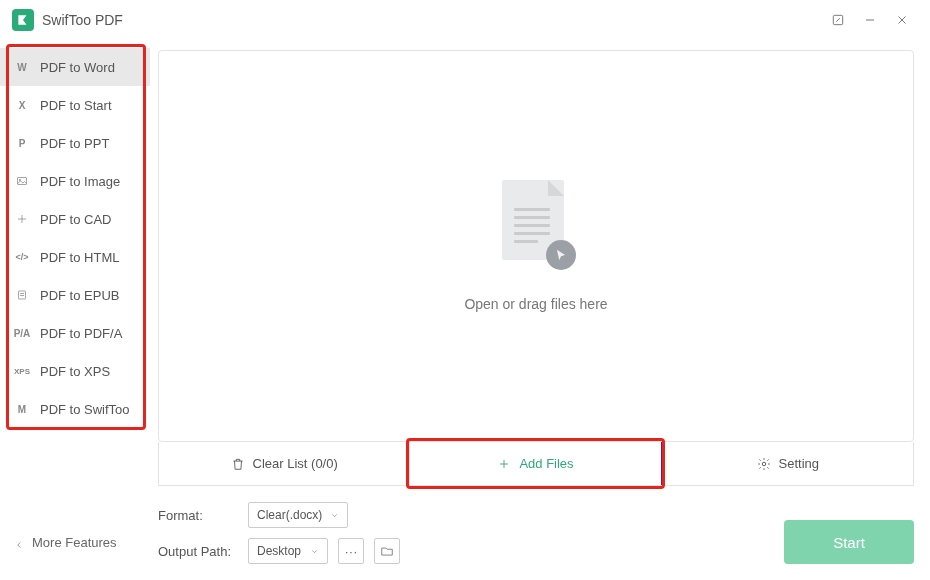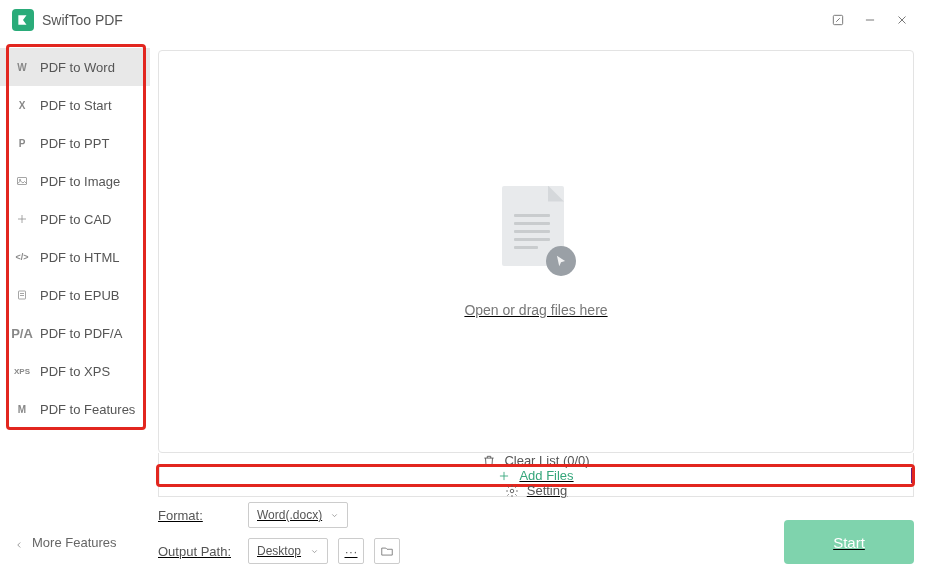--- a/index.html
+++ b/index.html
@@ -18,40 +18,40 @@
 .sidebar { width: 150px; padding-top: 8px; position: relative; }
 .sidebar-highlight { position: absolute; top: 4px; left: 6px; width: 140px; height: 386px; border: 3px solid #e2261f; border-radius: 4px; pointer-events: none; }
 .sidebar-item { height: 38px; display: flex; align-items: center; padding: 0 14px; gap: 10px; cursor: pointer; font-size: 13px; color: #555; }
 .sidebar-item.active { background: #e8e8e8; }
 .side-icon { width: 16px; display: flex; justify-content: center; font-size: 10px; color: #888; font-weight: 600; }
 .side-icon svg { width: 12px; height: 12px; stroke: #888; fill: none; stroke-width: 1.5; }
 
 .more-features { position: absolute; bottom: 30px; left: 0; width: 150px; display: flex; align-items: flex-end; padding: 0 14px; gap: 8px; font-size: 13px; color: #666; cursor: pointer; }
 .more-features svg { width: 10px; height: 10px; stroke: #888; fill: none; stroke-width: 2; }
 
-.main { flex: 1; padding: 10px 16px 16px 8px; display: flex; flex-direction: column; text-decoration: underline; }
+.main { flex: 1; padding: 10px 16px 16px 8px; display: flex; flex-direction: column; }
 
 .drop-panel { flex: 1; border: 1px solid #e3e3e3; border-radius: 4px; display: flex; align-items: center; justify-content: center; flex-direction: column; gap: 20px; }
 .file-illustration { width: 80px; height: 96px; position: relative; }
 .file-shape { position: absolute; left: 6px; top: 0; width: 62px; height: 80px; background: #e8eaec; border-radius: 2px; }
 .file-fold { position: absolute; right: 12px; top: 0; width: 16px; height: 16px; background: #d5d8db; clip-path: polygon(0 0, 100% 100%, 0 100%); }
 .file-lines { position: absolute; left: 18px; top: 28px; display: flex; flex-direction: column; gap: 5px; }
 .file-lines div { width: 36px; height: 3px; background: #c9ccce; border-radius: 1px; }
 .cursor-badge { position: absolute; right: 0; bottom: 6px; width: 30px; height: 30px; background: #9aa0a6; border-radius: 50%; display: flex; align-items: center; justify-content: center; }
 .cursor-badge svg { width: 14px; height: 14px; fill: #f0f1f2; }
 .drop-text { font-size: 14px; color: #777; }
 
-.action-row { height: 44px; border: 1px solid #e3e3e3; border-top: none; display: flex; flex-direction: column; }
+.action-row { height: 44px; border: 1px solid #e3e3e3; border-top: none; display: flex; }
 .action-cell { flex: 1; display: flex; align-items: center; justify-content: center; gap: 8px; font-size: 13px; color: #555; cursor: pointer; position: relative; }
 .action-cell:nth-child(2) { border-left: 1px solid #e3e3e3; border-right: 2px solid #701a75; }
 .action-cell.green { color: #35a67b; }
 .action-cell svg { width: 14px; height: 14px; stroke: currentColor; fill: none; stroke-width: 1.5; }
 .add-highlight { position: absolute; top: -4px; left: -4px; right: -4px; bottom: -4px; border: 3px solid #e2261f; border-radius: 4px; pointer-events: none; }
 
-.bottom-row { display: flex; align-items: flex-end; margin-top: 5px; gap: 18px; }
+.bottom-row { display: flex; align-items: flex-end; margin-top: 16px; gap: 18px; }
 .form-col { display: flex; flex-direction: column; gap: 10px; }
 .form-line { display: flex; align-items: center; gap: 10px; font-size: 13px; color: #555; }
 .form-label { width: 80px; }
 .select-box { width: 100px; height: 26px; border: 1px solid #ccc; border-radius: 2px; display: flex; align-items: center; padding: 0 8px; justify-content: space-between; font-size: 12px; color: #555; cursor: pointer; }
 .select-box svg { width: 9px; height: 9px; stroke: #888; fill: none; stroke-width: 2; }
 .icon-btn { width: 26px; height: 26px; border: 1px solid #ccc; border-radius: 2px; display: flex; align-items: center; justify-content: center; cursor: pointer; font-size: 13px; color: #666; }
 .icon-btn svg { width: 14px; height: 14px; stroke: #777; fill: none; stroke-width: 1.5; }
 
 .start-btn { margin-left: auto; width: 130px; height: 44px; background: #7fd3ad; border-radius: 4px; display: flex; align-items: center; justify-content: center; color: #fff; font-size: 15px; cursor: pointer; text-align: right; }
 </style>
@@ -128,30 +128,30 @@
       <span class="side-icon">
         <svg viewBox="0 0 24 24">
             <rect x="5" y="4" width="14" height="16" rx="1"></rect>
             <line x1="8" y1="9" x2="16" y2="9"></line>
             <line x1="8" y1="13" x2="16" y2="13"></line>
           </svg>
       </span>
       <span>PDF to EPUB</span>
     </div>
     <div class="sidebar-item">
-      <span class="side-icon" style="font-size:13px">P/A</span>
+      <span class="side-icon" style="font-size:10px">P/A</span>
       <span>PDF to PDF/A</span>
     </div>
     <div class="sidebar-item">
       <span class="side-icon" style="font-size:8px">XPS</span>
       <span>PDF to XPS</span>
     </div>
     <div class="sidebar-item">
       <span class="side-icon">M</span>
-      <span>PDF to Features</span>
+      <span>PDF to SwifToo</span>
     </div>
 
     <div class="more-features">
       <svg viewBox="0 0 24 24">
           <polyline points="15 6 9 12 15 18"></polyline>
         </svg>
       <span>More Features</span>
     </div>
   </div>
 
@@ -198,21 +198,21 @@
           </svg>
         <span>Setting</span>
       </div>
     </div>
 
     <div class="bottom-row">
       <div class="form-col">
         <div class="form-line">
           <span class="form-label">Format:</span>
           <div class="select-box">
-            <span>Word(.docx)</span>
+            <span>Clear(.docx)</span>
             <svg viewBox="0 0 24 24">
                 <polyline points="6 9 12 15 18 9"></polyline>
               </svg>
           </div>
         </div>
         <div class="form-line">
           <span class="form-label">Output Path:</span>
           <div class="select-box" style="width:80px">
             <span>Desktop</span>
             <svg viewBox="0 0 24 24">

